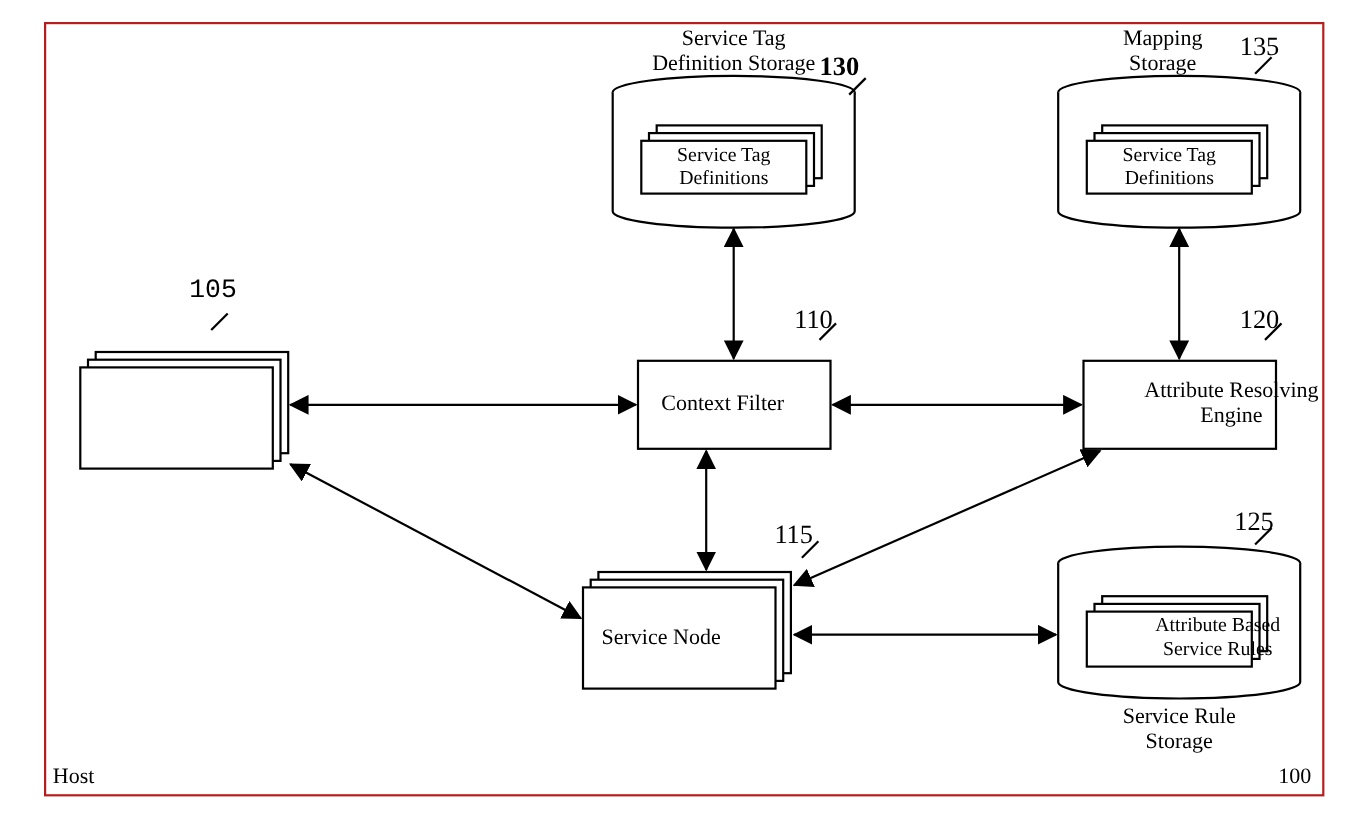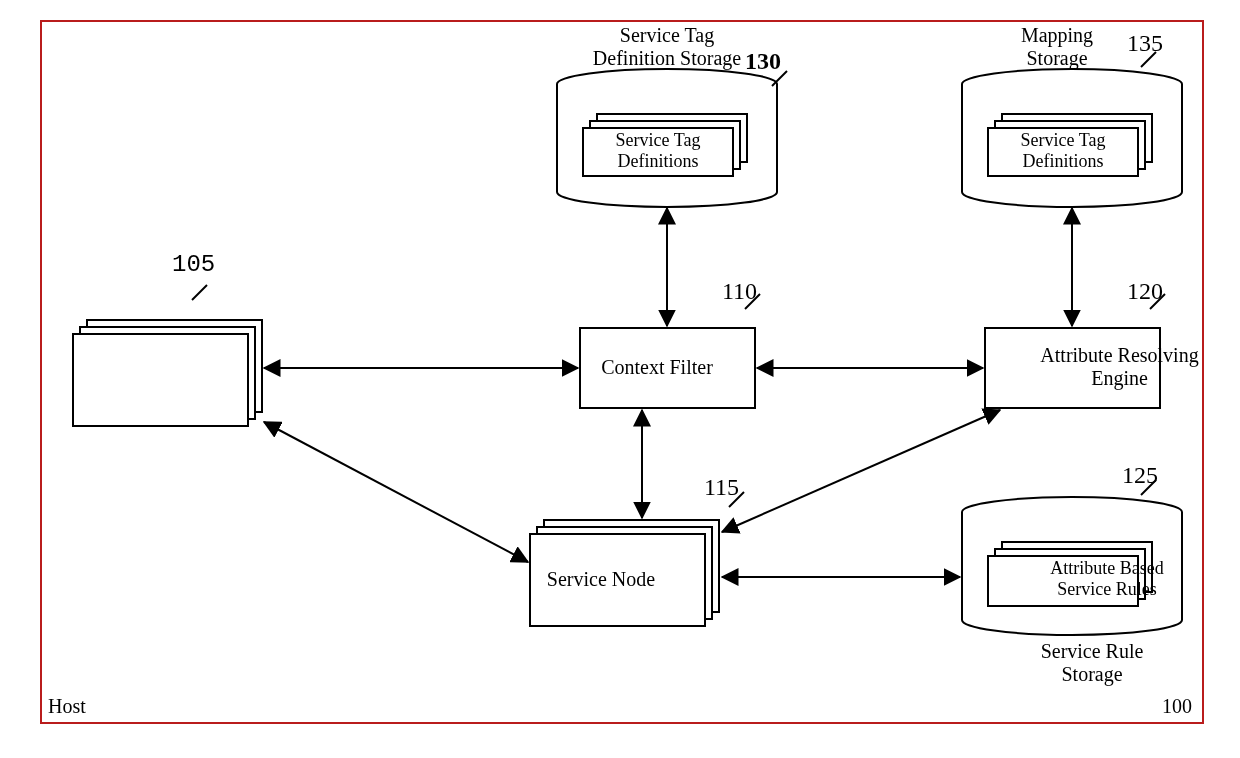--- a/index.html
+++ b/index.html
@@ -140,19 +140,19 @@
   <div class="label" style="left:538px; top:334px; width:154px;">Context Filter</div>
 
   <div class="small-label" style="left:1085px; top:256px;">120</div>
   <div class="label" style="left:943px; top:322px; width:175px;margin-left:47px;">Attribute Resolving
 Engine</div>
 
   <div class="small-label" style="left:662px; top:452px;">115</div>
   <div class="label" style="left:488px; top:546px; width:142px;">Service Node</div>
 
   <div class="small-label" style="left:1080px; top:440px;">125</div>
-  <div class="label" style="left:950px; top:618px; width:200px;">Service Rule
+  <div class="label" style="left:930px; top:618px; width:200px;">Service Rule
 Storage</div>
 
   <div class="label" style="left:6px; bottom:4px; text-align:left;">Host</div>
   <div class="label" style="right:10px; bottom:4px; text-align:right;">100</div>
 
 </div>
 
 </body></html>

